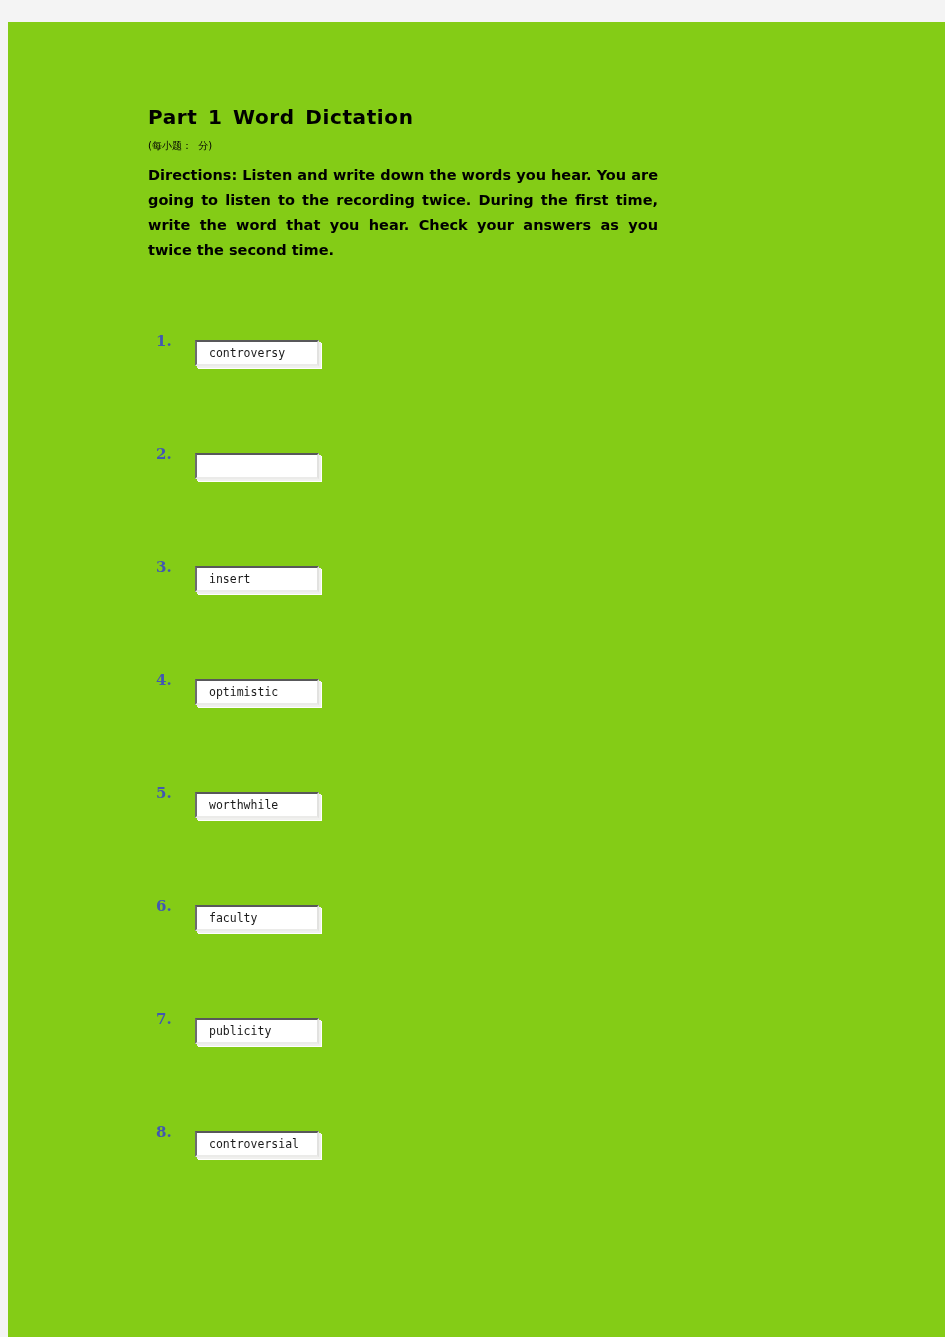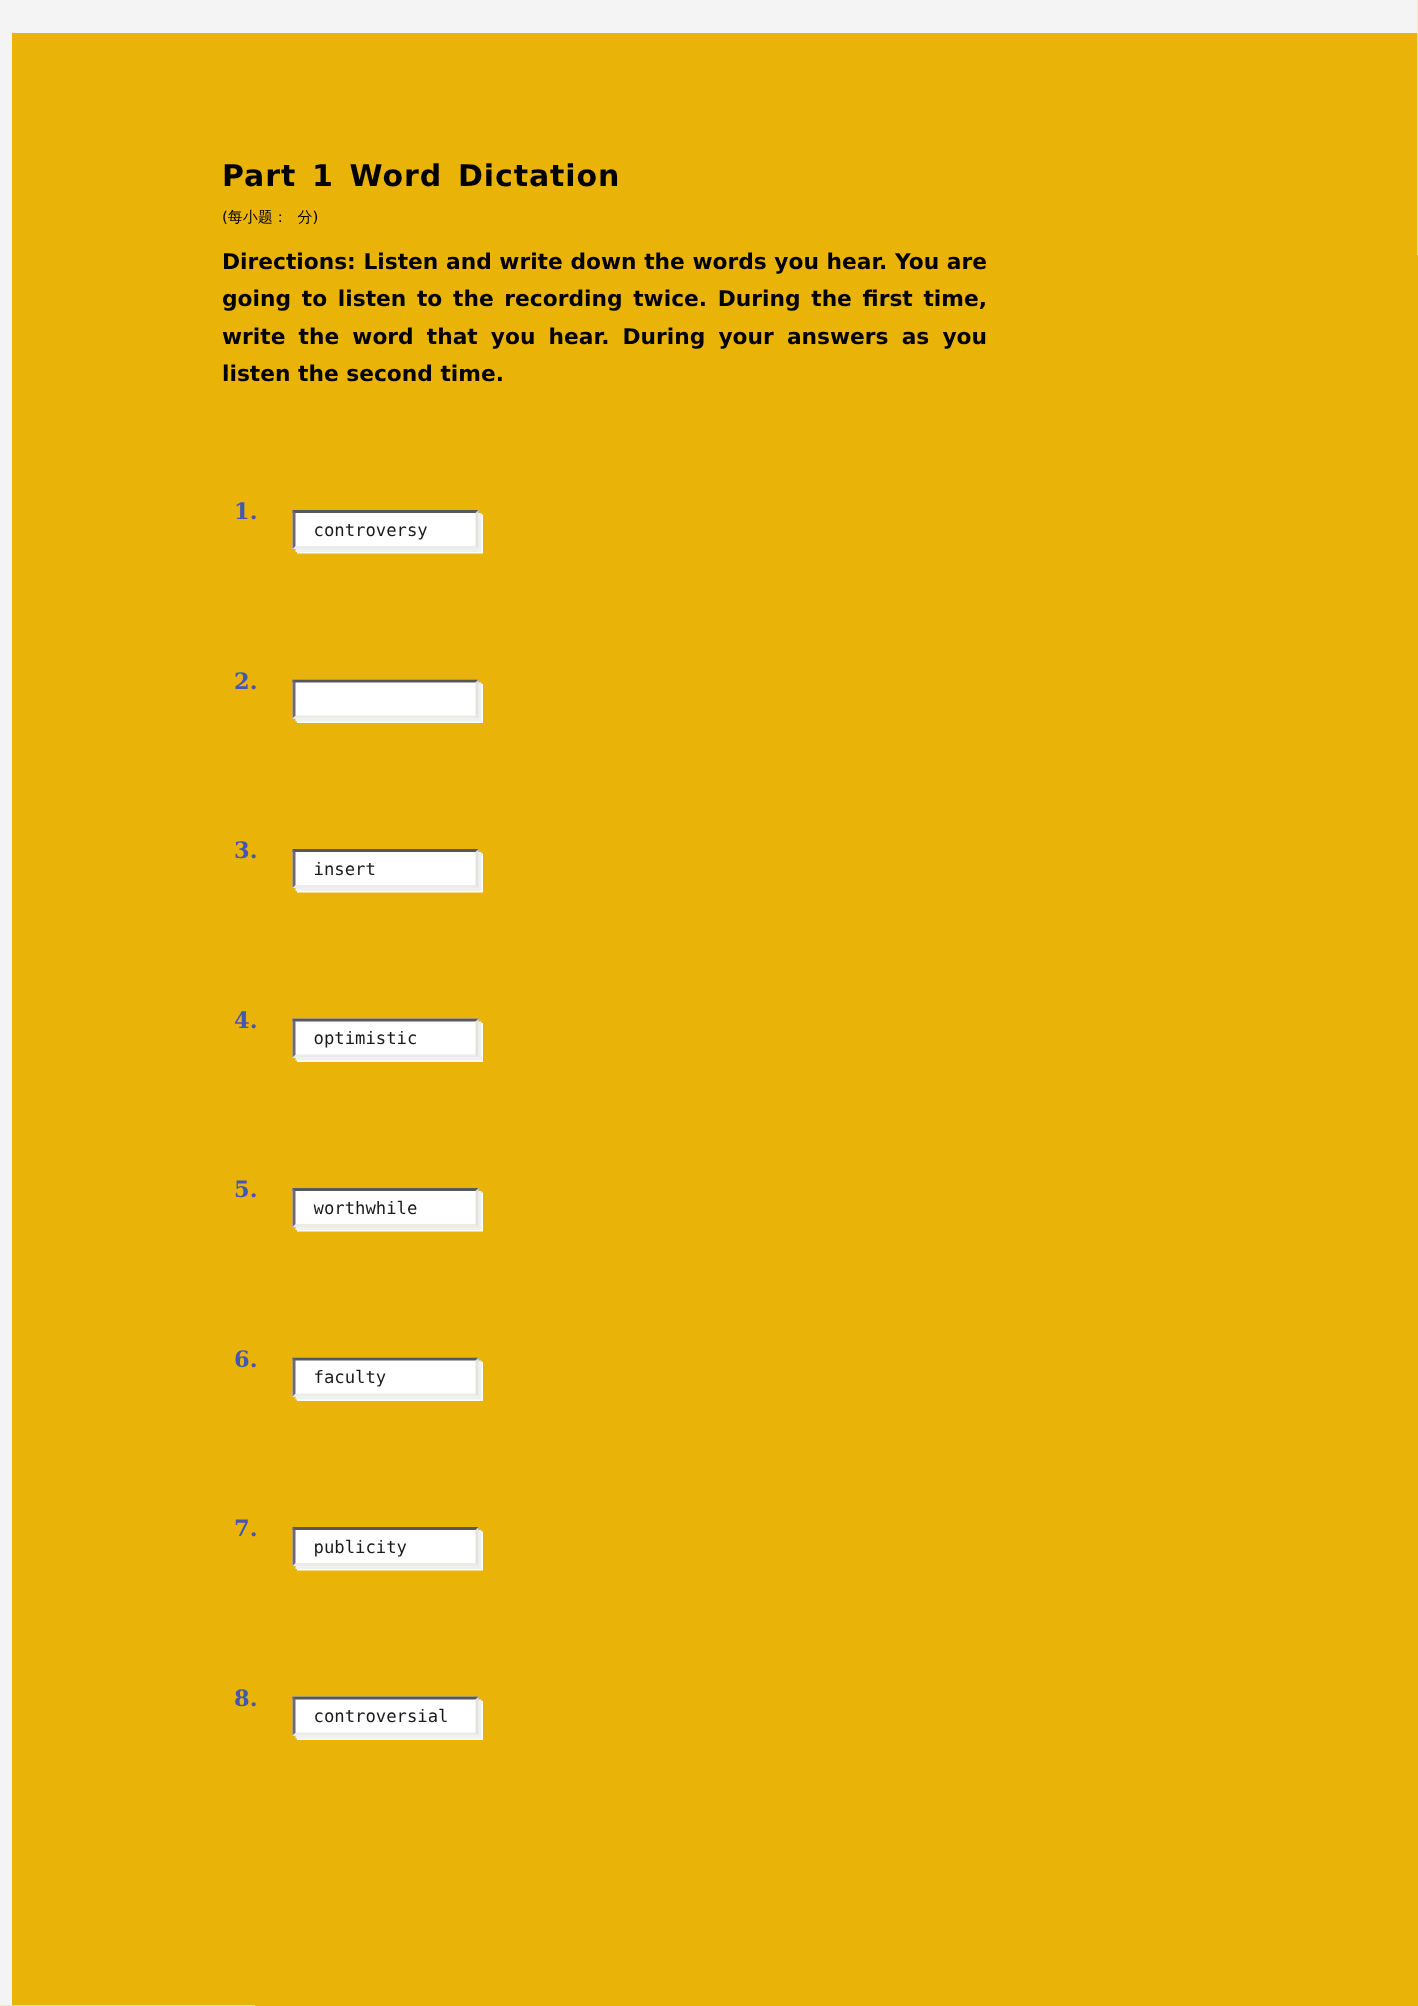--- a/index.html
+++ b/index.html
@@ -21,21 +21,21 @@
     height: 1337px;
     background: #f4f4f4;
   }
 
   .page-sheet {
     position: absolute;
     left: 8px;
     top: 22px;
     width: 937px;
     height: 1315px;
-    background: #eab308;
+    background: #84cc16;
   }
 
   .content {
     position: absolute;
     left: 140px;
     top: 83px;
     width: 520px;
   }
 
   .doc-title {
@@ -131,21 +131,21 @@
 <body>
 
 <div class="viewport">
   <div class="page-sheet">
 
     <div class="content">
       <h1 class="doc-title">Part 1 Word Dictation</h1>
 
       <div class="score-line">(每小题：  分)</div>
 
-      <p class="directions">Directions: Listen and write down the words you hear. You are going to listen to the recording twice. During the first time, write the word that you hear. During your answers as you listen the second time.</p>
+      <p class="directions">Directions: Listen and write down the words you hear. You are going to listen to the recording twice. During the first time, write the word that you hear. Check your answers as you twice the second time.</p>
     </div>
 
     <div class="question-list">
 
       <div class="question-row">
         <span class="q-number">1.</span>
         <span class="answer-field-wrap">
           <input class="answer-field" type="text" value="controversy" style="">
         </span>
       </div>

